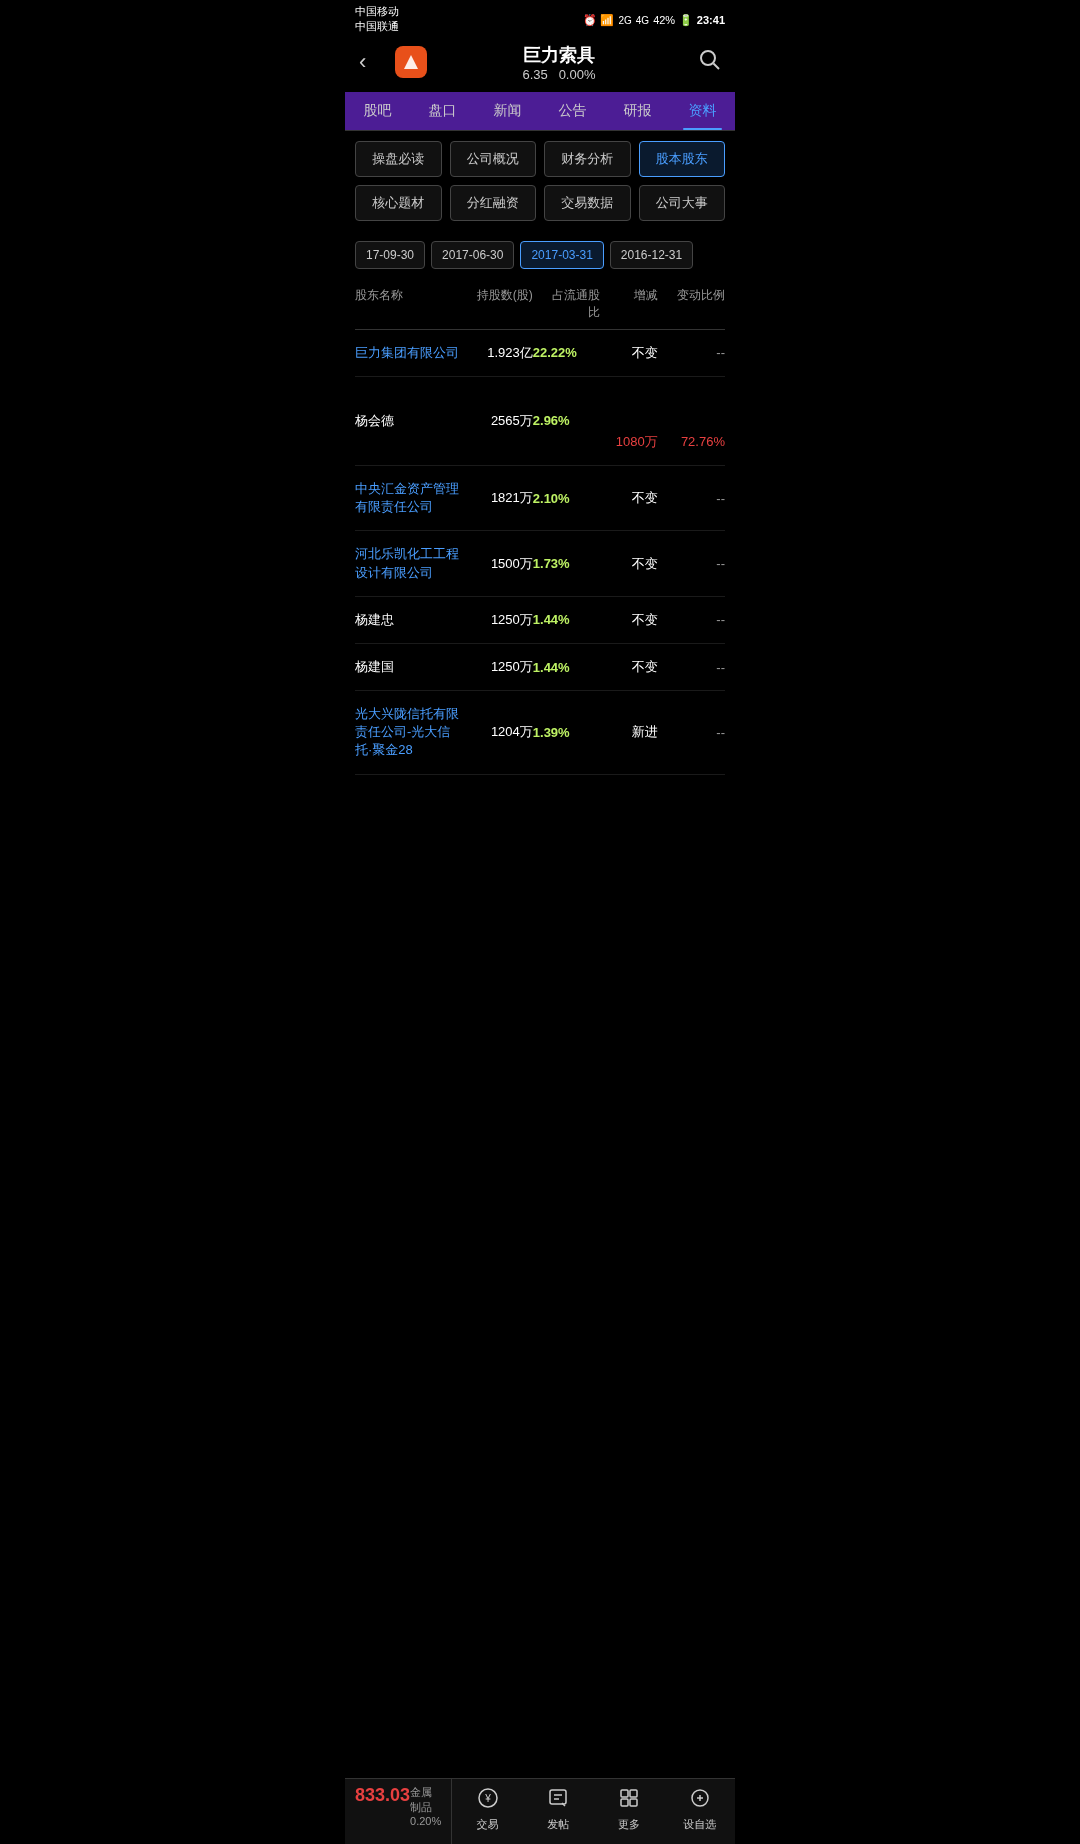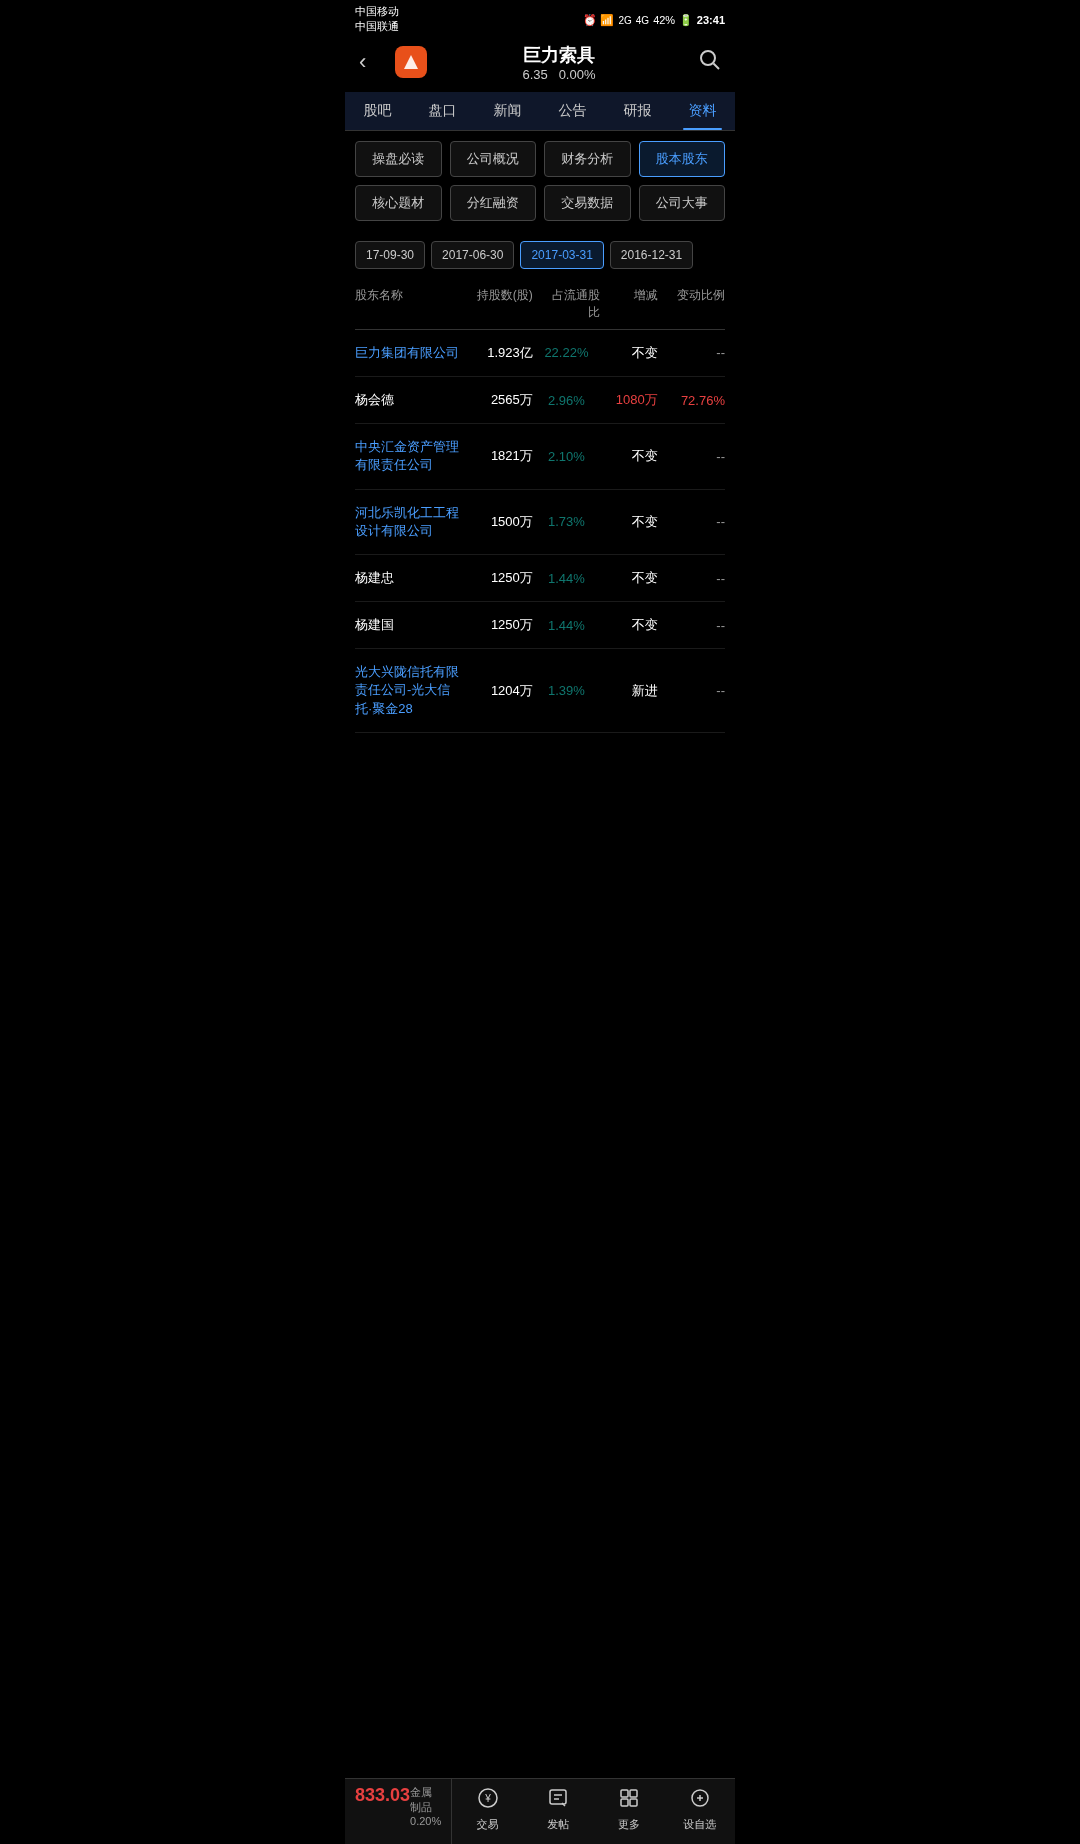--- a/index.html
+++ b/index.html
@@ -80,21 +80,21 @@
     .header-left {
       display: flex;
       align-items: center;
       gap: 6px;
     }
 
     
     .tab-nav {
       display: flex;
       border-bottom: 1px solid #333;
-      background: #0f172a;
+      background: #4c1d95;
     }
     .tab-item {
       flex: 1;
       text-align: center;
       padding: 10px 4px;
       font-size: 14px;
       color: #ccc;
       cursor: pointer;
       position: relative;
     }
@@ -197,32 +197,33 @@
     .col-name-cell.plain {
       color: #fff;
     }
     .col-shares-cell {
       flex: 1.5;
       text-align: right;
       color: #fff;
     }
     .col-pct-cell {
       flex: 1.4;
-      text-align: center;
-      color: #0f766e;
+      text-align: left;
+      color: #bef264;
+      font-weight: bold;
     }
     .col-change-cell {
       flex: 1.2;
       text-align: right;
     }
     .col-chgpct-cell {
       flex: 1.4;
       text-align: right;
     }
-    .text-red { color: #e84040; }
+    .text-red { color: #e84040; margin-top: 42px; }
     .text-white { color: #fff; }
     .text-gray { color: #999; }
 
     
     .bottom-bar {
       position: fixed;
       bottom: 0;
       left: 50%;
       transform: translateX(-50%);
       width: 390px;

